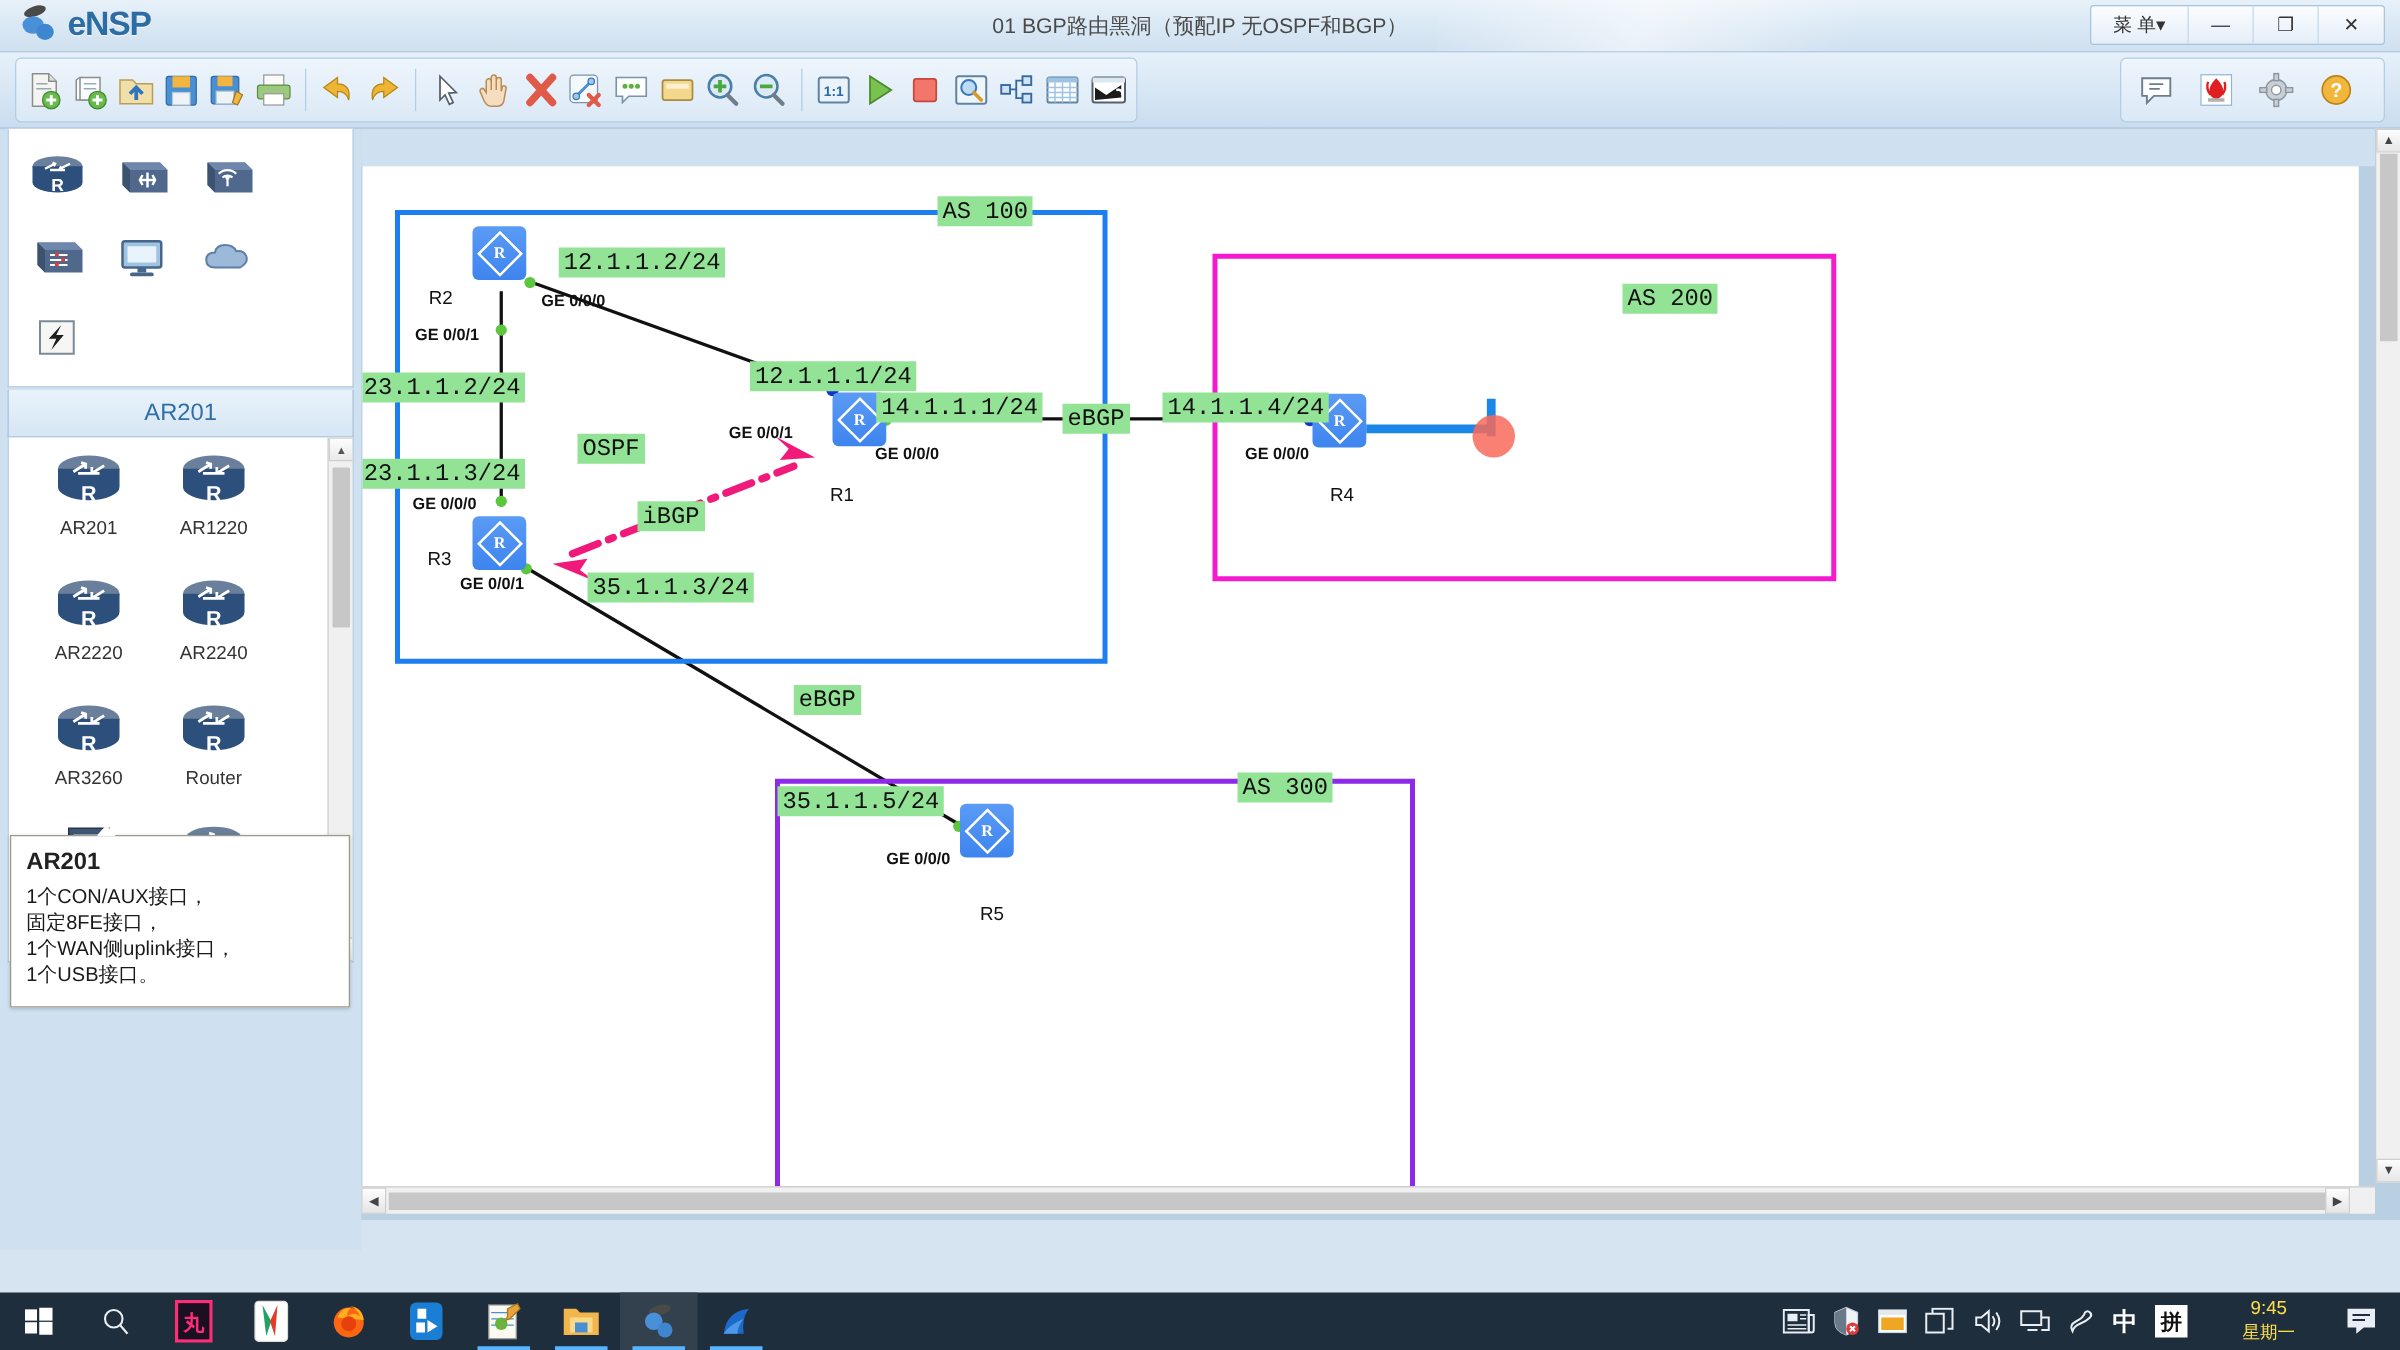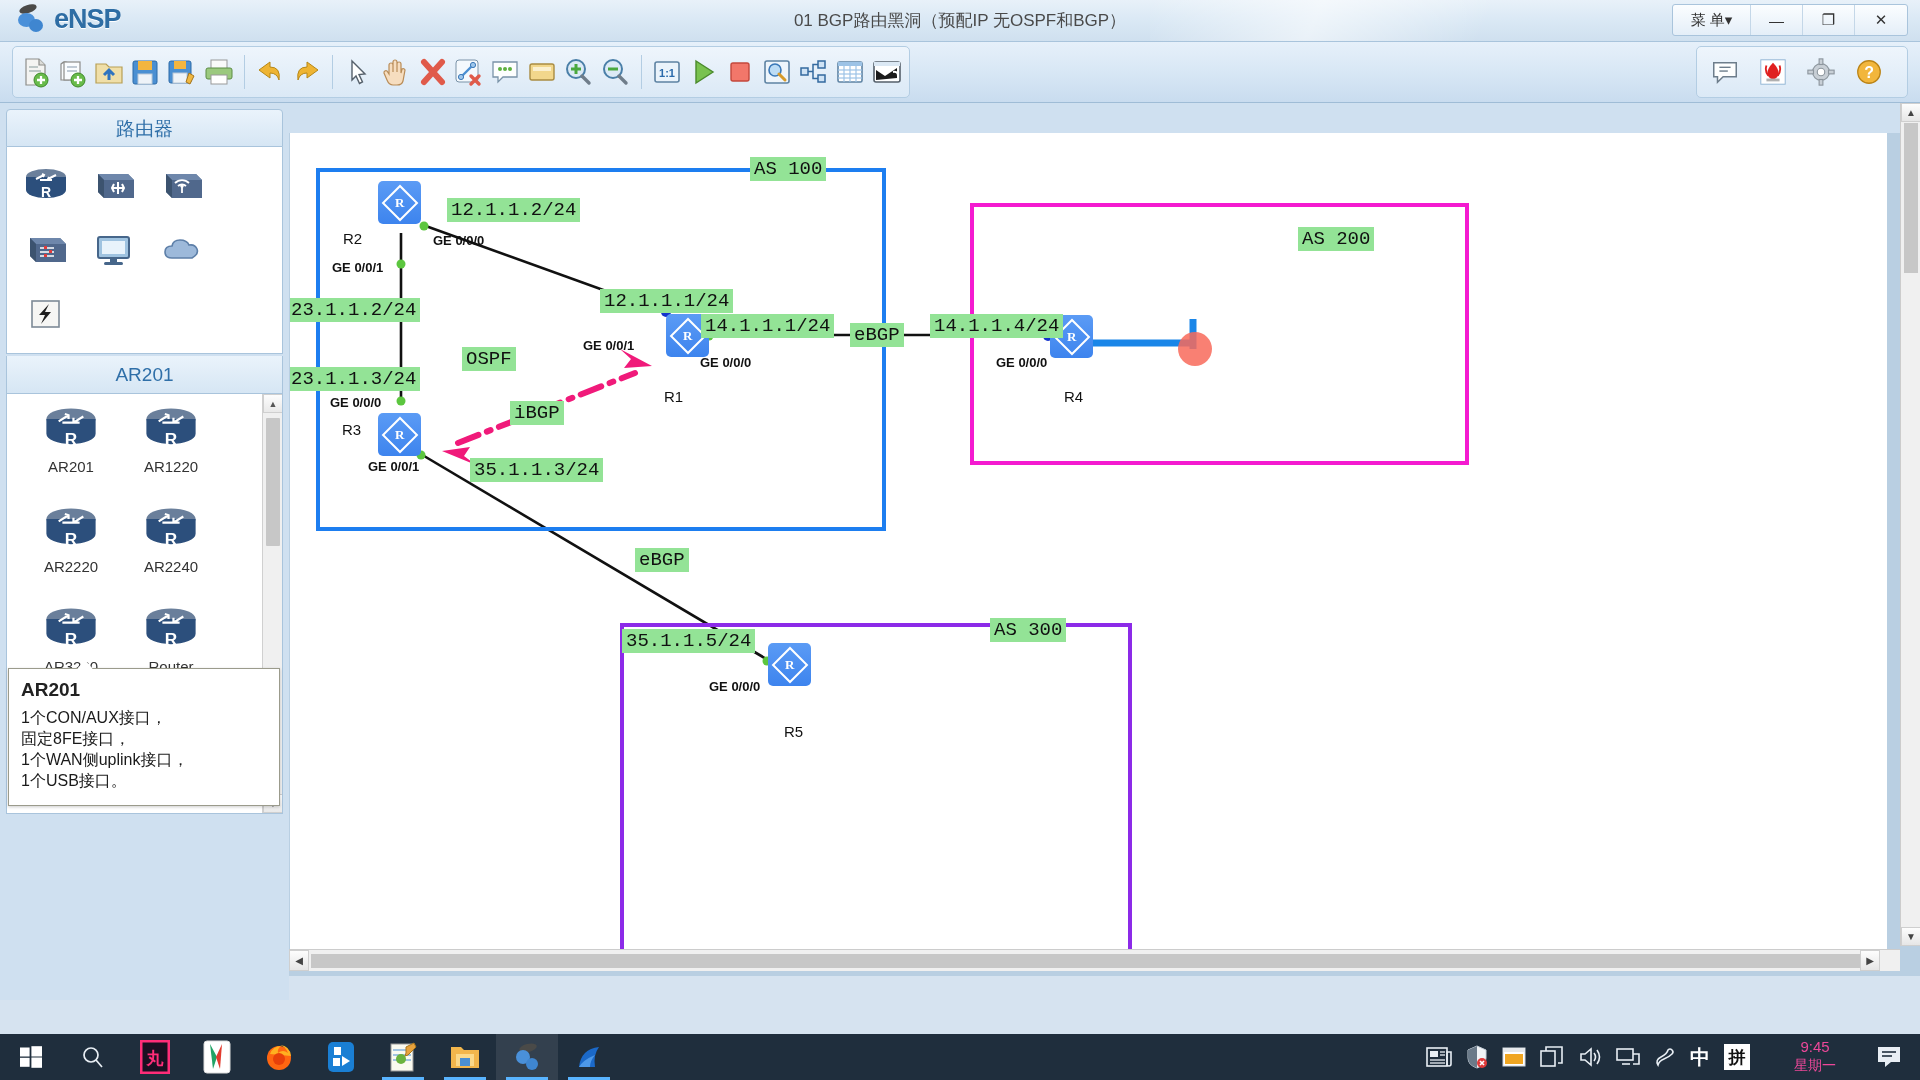--- a/index.html
+++ b/index.html
@@ -133,21 +133,21 @@
   .status-right { position:absolute; right:18px; top:6px; font-size:16px; color:#1a4a86;
                   text-decoration:underline; cursor:default; }
 
   
   .taskbar { position:absolute; left:0; top:1034px; width:1920px; height:46px; background:#1f2e3d; }
   .tsk { position:absolute; top:0; width:62px; height:46px; display:flex; align-items:center; justify-content:center; cursor:default; }
   .tsk.active { background:#33404e; }
   .tsk .underline { position:absolute; bottom:0; left:10px; width:42px; height:3px; background:#59b4ff; }
   .tray { position:absolute; top:0; height:46px; display:flex; align-items:center; gap:14px; }
   .trayicon { color:#fff; display:flex; align-items:center; justify-content:center; cursor:default; }
-  .clock { position:absolute; right:62px; top:3px; width:86px; text-align:center; color:#ec4899;
+  .clock { position:absolute; right:62px; top:3px; width:86px; text-align:center; color:#fde047;
            font-size:15px; line-height:19px; cursor:default; }
   .clock .d2 { font-size:14px; }
 </style>
 </head>
 <body>
 
 <div id="app">
 
   <div class="titlebar">
     <div class="tb-sheen"></div>
@@ -397,21 +397,20 @@
         <svg width="30" height="30" viewBox="0 0 32 32">
           <circle cx="16" cy="16" r="12" fill="#f2b63c" stroke="#bb8417" stroke-width="1.4"></circle>
           <text x="16" y="22" font-size="17" font-family="Liberation Sans" font-weight="bold" fill="#fff" text-anchor="middle">?</text>
         </svg>
       </div>
     </div>
   </div>
 
   <div class="leftpanel">
 
-    <div class="panel-header">路由器</div>
 
     <div class="panel-box">
       <div class="devgrid">
         <div class="cell">
           <svg width="52" height="40" viewBox="0 0 52 40">
             <ellipse cx="26" cy="11" rx="20" ry="8" fill="#6a7f9b"></ellipse>
             <path d="M6 11v13a20 8 0 0040 0V11z" fill="#2c4f7c"></path>
             <ellipse cx="26" cy="11" rx="20" ry="8" fill="#5c7characters" opacity="0"></ellipse>
             <g stroke="#fff" stroke-width="2" fill="none">
               <path d="M16 13l8-4M22 8l2 1-1 2M36 9l-8 4M30 14l-2-1 1-2M20 14h12"></path>
@@ -666,21 +665,21 @@
           </div>
       </div>
       <div class="router" style="left:478px;top:510px;">
         <div class="diamond">
             <span>R</span>
           </div>
       </div>
 
       <div class="rname" style="left:53px;top:97px;">R2</div>
       <div class="rname" style="left:374px;top:255px;">R1</div>
-      <div class="rname" style="left:52px;top:288px;">R3</div>
+      <div class="rname" style="left:52px;top:306px;">R3</div>
       <div class="rname" style="left:774px;top:255px;">R4</div>
       <div class="rname" style="left:494px;top:590px;">R5</div>
 
       <div class="iflabel" style="left:143px;top:100px;">GE 0/0/0</div>
       <div class="iflabel" style="left:42px;top:127px;">GE 0/0/1</div>
       <div class="iflabel" style="left:293px;top:205px;">GE 0/0/1</div>
       <div class="iflabel" style="left:410px;top:222px;">GE 0/0/0</div>
       <div class="iflabel" style="left:40px;top:262px;">GE 0/0/0</div>
       <div class="iflabel" style="left:78px;top:326px;">GE 0/0/1</div>
       <div class="iflabel" style="left:706px;top:222px;">GE 0/0/0</div>

